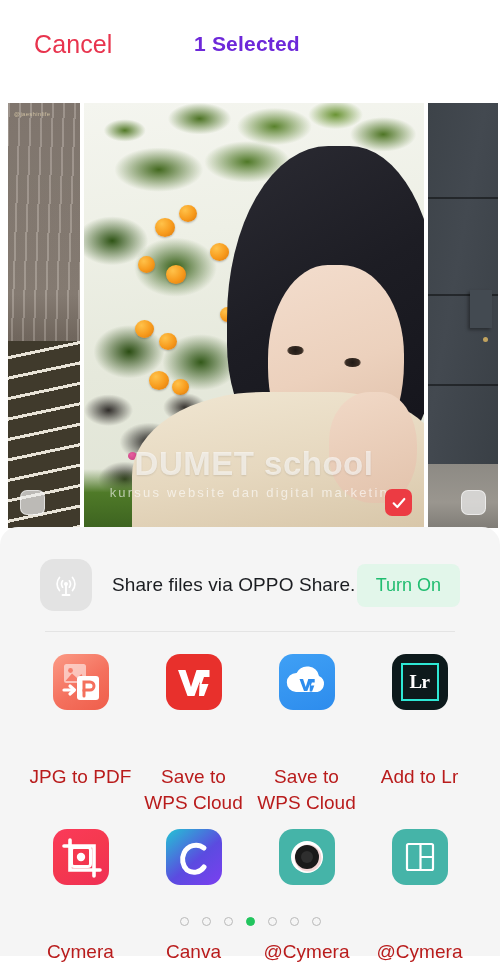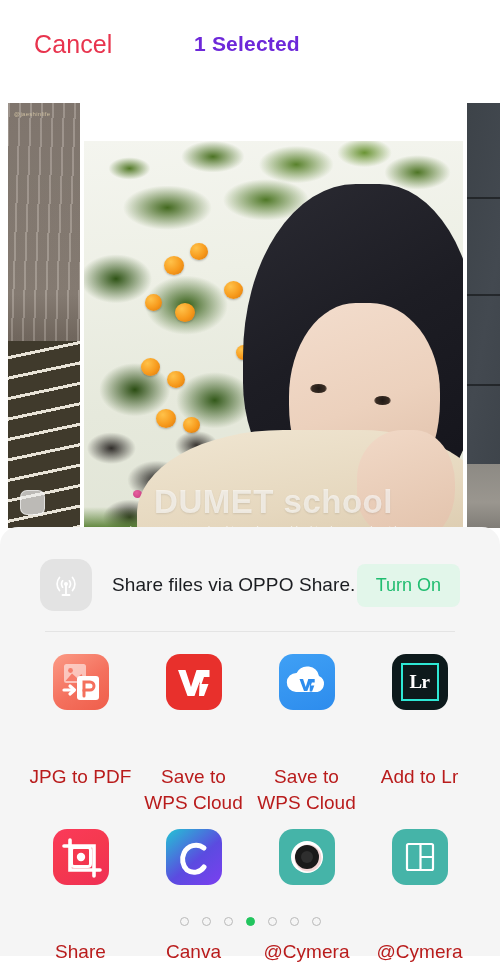--- a/index.html
+++ b/index.html
@@ -49,21 +49,21 @@
     overflow: hidden;
   }
   .photo {
     position: relative;
     height: 425px;
     flex: 0 0 auto;
     overflow: hidden;
     background: #cfcfcf;
   }
   .photo-left  { width: 72px; margin-left: 8px; }
-  .photo-main  { width: 379px; margin-top: 38px; }
+  .photo-main  { width: 340px; }
   .photo-right { width: 70px; }
 
   
   .curtain {
     position: absolute; inset: 0;
     background:
       repeating-linear-gradient(92deg,
         rgba(255,255,255,0.14) 0px, rgba(255,255,255,0.14) 2px,
         rgba(0,0,0,0.10) 2px, rgba(0,0,0,0.10) 11px),
       linear-gradient(180deg, #8d8279 0%, #93887e 45%, #7d7268 55%, #6c6157 100%);
@@ -481,21 +481,21 @@
 
     <div class="app-cell">
       <div class="app-icon ic-inshot">
         <svg viewBox="0 0 56 56" width="56" height="56">
           <path d="M17 11 v30 h30" fill="none" stroke="#ffffff" stroke-width="3.6" stroke-linecap="round"></path>
           <path d="M11 17 h30 v30" fill="none" stroke="#ffffff" stroke-width="3.6" stroke-linecap="round"></path>
           <rect x="18.5" y="18.5" width="19" height="19" rx="2.5" fill="none" stroke="#ffffff" stroke-width="3"></rect>
           <circle cx="28" cy="28" r="4.2" fill="#ffffff"></circle>
         </svg>
       </div>
-      <div class="app-label">Share</div>
+      <div class="app-label">Cymera</div>
     </div>
 
     <div class="app-cell">
       <div class="app-icon ic-canva">
         <svg viewBox="0 0 56 56" width="56" height="56">
           <path d="M38 19 a13 13 0 0 0 -20 5 a15 15 0 0 0 3 17 a12 12 0 0 0 17 -3" fill="none" stroke="#ffffff" stroke-width="5" stroke-linecap="round"></path>
         </svg>
       </div>
       <div class="app-label">Canva</div>
     </div>

